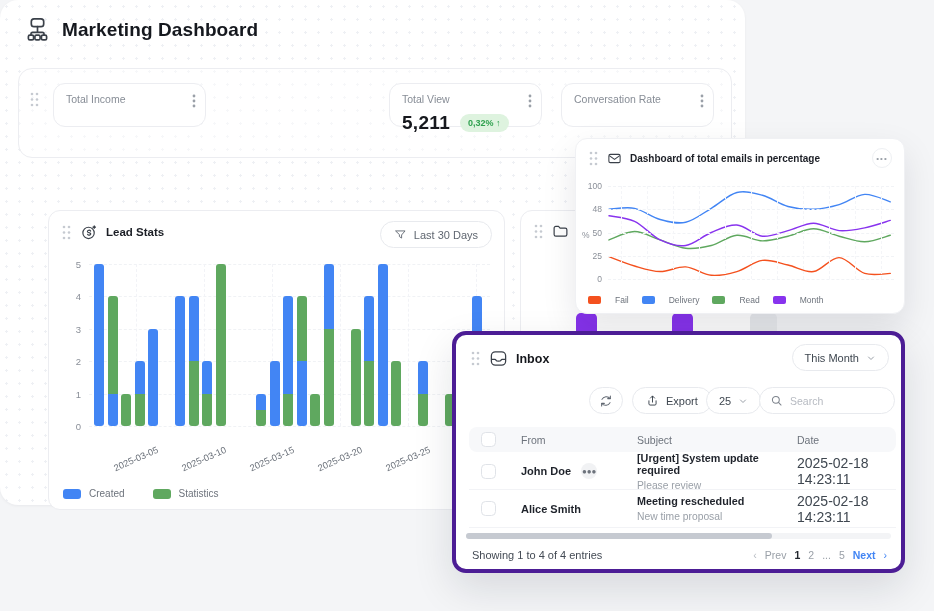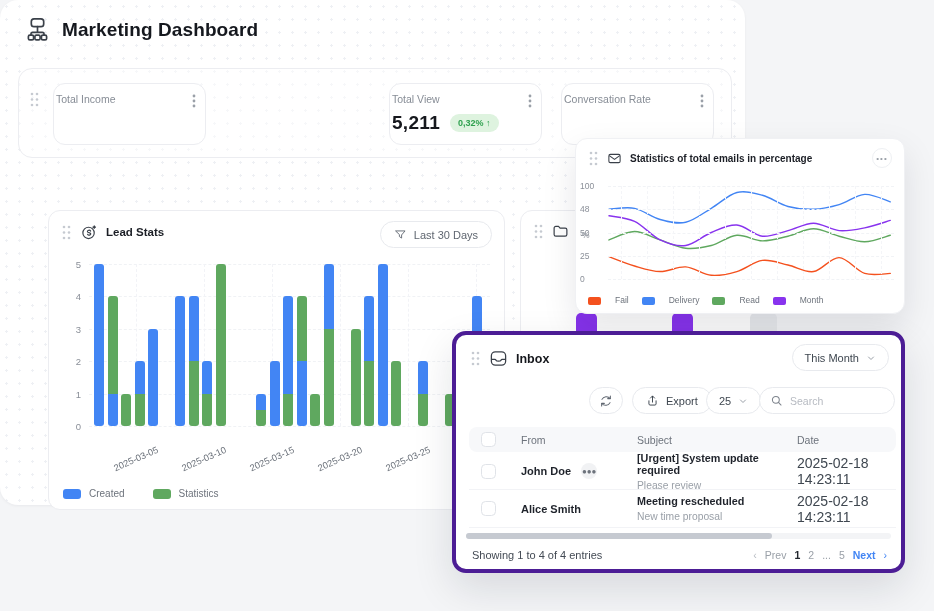--- a/index.html
+++ b/index.html
@@ -8,21 +8,21 @@
   .card{position:absolute;background:#fff;border:1px solid #ecedf1;border-radius:12px}
   
   .main-card{left:30px;top:30px;width:745px;height:505px;border-radius:18px;background-color:#fff;
     background-image:radial-gradient(circle,#eef0f4 1px,transparent 1.15px);background-size:13px 13px;
     box-shadow:0 1px 3px rgba(16,24,40,.05)}
   .app-header{position:absolute;left:24px;top:16px;display:flex;align-items:center;gap:11px}
   .app-title{font-size:19px;font-weight:700;color:#15181e;letter-spacing:.1px}
   
   .stats-box{position:absolute;left:18px;top:68px;width:714px;height:90px;border:1px solid #ecedf1;border-radius:14px;background:rgba(255,255,255,.45)}
   .handle{position:absolute;color:#c6cad1}
-  .stat-card{position:absolute;top:14px;width:153px;height:62px;background:#fff;border:1px solid #ecedf1;border-radius:12px;padding:9px 2px}
+  .stat-card{position:absolute;top:14px;width:153px;height:44px;background:#fff;border:1px solid #ecedf1;border-radius:12px;padding:9px 12px}
   .sc0{left:34px}.sc1{left:197px}.sc2{left:370px}.sc3{left:542px}
   .stat-label{font-size:10.5px;color:#878d96}
   .kebab{position:absolute;right:9px;top:10px}
   .stat-value-row{display:flex;align-items:center;gap:10px;margin-top:7px}
   .stat-value{font-size:19px;font-weight:700;letter-spacing:.3px;color:#16181d}
   .badge{font-size:9px;font-weight:700;padding:4px 8px;border-radius:999px;white-space:nowrap}
   .badge.up{background:#def3df;color:#2fa14f}
   .badge.down{background:#fde4db;color:#f4511e}
   
   .card-head{position:absolute;left:12px;top:12px;display:flex;align-items:center;gap:8px}
@@ -32,30 +32,30 @@
   .lead-card{left:48px;top:210px;width:457px;height:300px;z-index:1}
   .filter-btn{position:absolute;right:12px;top:10px;height:27px;padding:0 13px}
   .lead-plot{position:absolute;left:0;top:0;right:0;bottom:0}
   .yl{position:absolute;left:16px;width:16px;text-align:right;font-size:9.5px;color:#8a8f98}
   .gl{position:absolute;left:40px;right:14px;border-top:1px dashed #f0f2f5}
   .vgl{position:absolute;top:53px;height:162px;border-left:1px dashed #f2f3f7}
   .bar{position:absolute;width:10px;border-radius:3px;overflow:hidden;display:flex;flex-direction:column-reverse}
   .seg{width:100%}
   .xt{position:absolute;width:64px;text-align:center;font-size:9.3px;color:#6d737c;transform:rotate(-24deg)}
   .lead-legend{position:absolute;left:14px;bottom:10px;display:flex;gap:28px;align-items:center;font-size:10px;color:#6d737c}
-  .lg-item{display:inline-flex;align-items:flex-end;gap:8px}
+  .lg-item{display:inline-flex;align-items:center;gap:8px}
   .sw{width:18px;height:10px;border-radius:3px;display:inline-block}
   
   .hidden-card{left:520px;top:210px;width:242px;height:300px;z-index:2}
   .peek-bar{position:absolute;width:21px;height:120px;border-radius:5px 5px 0 0;z-index:2}
   
   .email-card{left:575px;top:138px;width:330px;height:176px;z-index:3;border:1px solid #f0f1f4;box-shadow:0 14px 34px rgba(16,24,40,.10)}
   .email-title{font-size:10px;font-weight:700;color:#1c1f26}
   .more-btn{position:absolute;right:12px;top:9px;width:20px;height:20px;border-radius:999px;border:1px solid #eef0f3;background:#fff;color:#9aa0a8;font-size:8px;letter-spacing:1px;display:flex;align-items:center;justify-content:center;cursor:pointer}
-  .eyl{position:absolute;left:4px;width:22px;font-size:8.5px;color:#8a8f98}
+  .eyl{position:absolute;left:4px;width:22px;text-align:right;font-size:8.5px;color:#8a8f98}
   .eylab{position:absolute;left:6px;top:91px;font-size:8.5px;color:#8a8f98}
   .egl{position:absolute;left:32px;width:286px;border-top:1px dashed #f1f3f6}
   .evgl{position:absolute;top:47px;height:93px;border-left:1px dashed #f4f5f8}
   #email-svg{position:absolute;left:30px;top:42px}
   .email-legend{position:absolute;left:12px;bottom:8px;display:flex;gap:13px;align-items:center}
   .lg-sw{width:13px;height:8px;border-radius:2px;display:inline-block}
   .lg-tx{font-size:8.5px;color:#6d737c;margin-left:6px}
   
   .inbox-card{left:452px;top:331px;width:453px;height:242px;z-index:4;border-radius:14px;border:4px solid #4c1d95;box-shadow:0 16px 40px rgba(16,24,40,.12)}
   .inbox-title{font-size:12.5px;font-weight:700}
@@ -326,21 +326,21 @@
           <circle cx="3" cy="8.5" r="1.3"></circle>
           <circle cx="8" cy="8.5" r="1.3"></circle>
           <circle cx="3" cy="14" r="1.3"></circle>
           <circle cx="8" cy="14" r="1.3"></circle>
         </g>
       </svg>
     <svg width="15" height="15" viewBox="0 0 20 20" class="ic" style="stroke-width:1.4">
         <rect x="2.5" y="4.5" width="15" height="11" rx="2"></rect>
         <path d="M3.5 6.5l6.5 4.7 6.5-4.7"></path>
       </svg>
-    <span class="email-title">Statistics of total emails in percentage</span>
+    <span class="email-title">Dashboard of total emails in percentage</span>
   </div>
   <button class="more-btn">•••</button>
   <span class="eylab">%</span>
   <svg id="email-svg" width="288" height="104" viewBox="0 0 288 104">
       <path d="M3,75.68C7.261666666666667,77.23 20.046666666666667,82.5 28.57,84.98C37.093333333333334,87.46000000000001 45.61666666666667,90.405 54.14,90.56C62.663333333333334,90.715 71.18666666666667,85.29 79.71000000000001,85.91000000000001C88.23333333333335,86.53000000000002 96.75666666666667,93.505 105.28,94.28C113.80333333333333,95.055 122.32666666666665,93.04 130.85,90.56C139.37333333333333,88.08 147.89666666666668,80.48500000000001 156.42000000000002,79.4C164.94333333333336,78.315 173.46666666666667,82.19 181.99,84.05C190.51333333333335,85.91 199.03666666666666,91.8 207.56,90.56C216.08333333333334,89.32000000000001 224.60666666666665,76.3 233.13,76.61C241.65333333333334,76.92 250.17666666666665,89.785 258.7,92.42C267.2233333333333,95.055 280.0083333333333,92.42 284.27,92.42" fill="none" stroke="#f4511e" stroke-width="1.4" stroke-linecap="round"></path>
       <path d="M3,28.25C7.261666666666667,28.095 20.046666666666667,25.615 28.57,27.32C37.093333333333334,29.025000000000002 45.61666666666667,36.155 54.14,38.480000000000004C62.663333333333334,40.80500000000001 71.18666666666667,43.13 79.71000000000001,41.27C88.23333333333335,39.410000000000004 96.75666666666667,32.28 105.28,27.32C113.80333333333333,22.36 122.32666666666665,13.680000000000001 130.85,11.510000000000002C139.37333333333333,9.340000000000002 147.89666666666668,11.975000000000001 156.42000000000002,14.3C164.94333333333336,16.625 173.46666666666667,23.135 181.99,25.46C190.51333333333335,27.785 199.03666666666666,28.56 207.56,28.25C216.08333333333334,27.94 224.60666666666665,26.080000000000002 233.13,23.6C241.65333333333334,21.12 250.17666666666665,13.835 258.7,13.370000000000001C267.2233333333333,12.905000000000001 280.0083333333333,19.57 284.27,20.810000000000002" fill="none" stroke="#4285f4" stroke-width="1.4" stroke-linecap="round"></path>
       <path d="M3,58.940000000000005C7.261666666666667,57.545 20.046666666666667,50.57 28.57,50.57C37.093333333333334,50.57 45.61666666666667,56.150000000000006 54.14,58.940000000000005C62.663333333333334,61.730000000000004 71.18666666666667,66.38 79.71000000000001,67.31C88.23333333333335,68.24000000000001 96.75666666666667,66.69000000000001 105.28,64.52000000000001C113.80333333333333,62.35000000000001 122.32666666666665,55.065 130.85,54.29C139.37333333333333,53.515 147.89666666666668,59.715 156.42000000000002,59.870000000000005C164.94333333333336,60.025000000000006 173.46666666666667,57.23500000000001 181.99,55.220000000000006C190.51333333333335,53.205000000000005 199.03666666666666,47.78 207.56,47.78C216.08333333333334,47.78 224.60666666666665,53.050000000000004 233.13,55.220000000000006C241.65333333333334,57.39000000000001 250.17666666666665,60.955000000000005 258.7,60.800000000000004C267.2233333333333,60.645 280.0083333333333,55.375 284.27,54.29" fill="none" stroke="#5fa85f" stroke-width="1.4" stroke-linecap="round"></path>
       <path d="M3,34.760000000000005C7.261666666666667,35.690000000000005 20.046666666666667,36.31 28.57,40.34C37.093333333333334,44.370000000000005 45.61666666666667,54.910000000000004 54.14,58.940000000000005C62.663333333333334,62.970000000000006 71.18666666666667,65.76 79.71000000000001,64.52000000000001C88.23333333333335,63.28000000000001 96.75666666666667,54.910000000000004 105.28,51.5C113.80333333333333,48.089999999999996 122.32666666666665,43.44 130.85,44.06C139.37333333333333,44.68000000000001 147.89666666666668,54.290000000000006 156.42000000000002,55.220000000000006C164.94333333333336,56.150000000000006 173.46666666666667,51.81 181.99,49.64C190.51333333333335,47.47 199.03666666666666,42.2 207.56,42.2C216.08333333333334,42.2 224.60666666666665,48.865 233.13,49.64C241.65333333333334,50.415 250.17666666666665,48.555 258.7,46.85C267.2233333333333,45.145 280.0083333333333,40.650000000000006 284.27,39.410000000000004" fill="none" stroke="#8833ee" stroke-width="1.4" stroke-linecap="round"></path>
     </svg>
   <div class="email-legend" id="email-legend">

